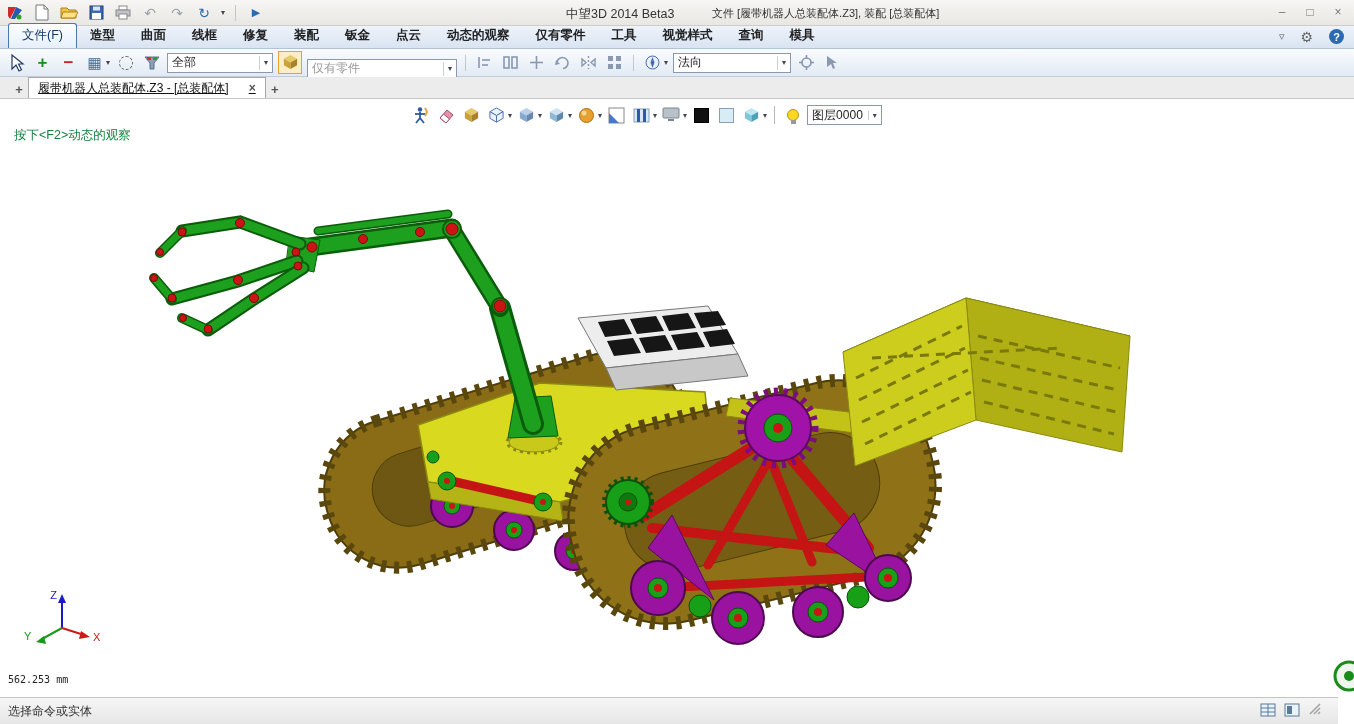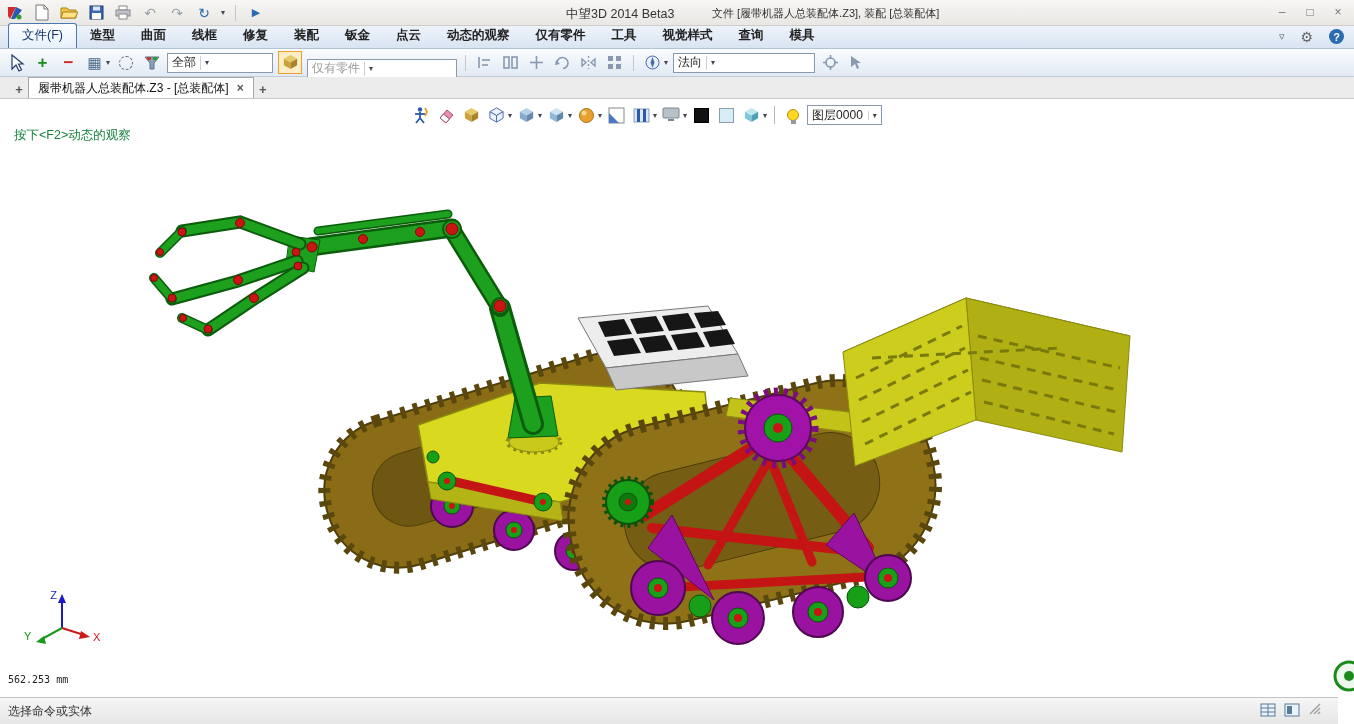--- a/index.html
+++ b/index.html
@@ -35,34 +35,34 @@
   
   .toolbar { position:absolute; left:0; top:49px; right:0; height:28px;
     background:linear-gradient(#fafcfe,#e2eaf4); border-bottom:1px solid #c2ccd8;
     display:flex; align-items:center; gap:5px; padding-left:6px; }
   .tico { width:21px; height:21px; display:flex; align-items:center; justify-content:center; }
   .plus-g { color:#1a8a1a; font-size:17px; font-weight:bold; }
   .minus-r { color:#cc2222; font-size:17px; font-weight:bold; }
   .grid-g { color:#4a6a8a; font-size:15px; }
   .caret { font-size:8px; color:#445; }
   .dash-circle { width:14px; height:14px; border:1.5px dashed #666; border-radius:50%; }
-  .combo { display:flex; align-items:center; background:#fff;
+  .combo { display:flex; align-items:center; justify-content:space-between; background:#fff;
     border:1px solid #8a99ac; height:20px; padding:0 4px; font-size:12px; color:#222; }
   .combo .caret { border-left:1px solid #c8d0da; padding-left:4px; margin-left:4px; height:14px; display:flex; align-items:center; }
   .combo.dim { color:#999;margin-top:12px; }
   .hl-box { border:1px solid #e8a030; background:#fdeec8; width:24px; height:23px;
     display:flex; align-items:center; justify-content:center; }
 
   
   .doctabs { position:absolute; left:0; top:77px; right:0; height:22px; background:#ececec;
     border-bottom:1px solid #c8c8c8; display:flex; align-items:flex-end; padding-left:10px; }
   .dplus { width:18px; height:18px; display:flex; align-items:center; justify-content:center;
     color:#555; font-size:13px; font-weight:bold; }
-  .dtab { display:flex; align-items:center; gap:8px; background:#fff; border:1px solid #a8a8a8; border-bottom:none;
-    height:21px; padding:0 9px; font-size:12px; color:#111; }
+  .dtab { display:flex; align-items:center; gap:20px; background:#fff; border:1px solid #a8a8a8; border-bottom:none;
+    height:21px; padding:0 9px; font-size:12px; color:#111;text-decoration:underline; }
   .dtab .x { color:#555; font-size:12px; font-weight:bold; }
 
   
   .canvas { position:absolute; left:0; top:99px; width:1354px; height:598px; background:#fff; }
   .hint { position:absolute; left:14px; top:26px; font-size:12.5px; color:#15803d; line-height:20px; }
   .model-svg { position:absolute; left:0; top:0; width:1354px; height:598px; }
   .measure { position:absolute; left:8px; top:575px; font-family:"DejaVu Sans Mono",monospace; font-size:10px; color:#222; }
 
   
   .floatbar { position:absolute; left:410px; top:5px; display:flex; align-items:center; gap:3px; }
@@ -241,21 +241,21 @@
     <span class="vsep"></span>
     <span class="fgroup">
       <span class="tico">
         <svg width="17" height="17" viewBox="0 0 17 17">
             <circle cx="8.5" cy="8.5" r="6.5" fill="#e8f0fa" stroke="#4a6ab0"></circle>
             <polygon points="8.5,3 10.5,8.5 8.5,14 6.5,8.5" fill="#4a6ab0"></polygon>
           </svg>
       </span>
       <span class="caret">▾</span>
     </span>
-    <div class="combo" style="width:142px">
+    <div class="combo" style="width:118px">
       <span>法向</span>
       <span class="caret">▾</span>
     </div>
     <span class="tico">
       <svg width="17" height="17" viewBox="0 0 17 17" stroke="#8a98b0" fill="none" stroke-width="1.6">
           <circle cx="8.5" cy="8.5" r="4.5"></circle>
           <line x1="8.5" y1="1" x2="8.5" y2="5"></line>
           <line x1="8.5" y1="12" x2="8.5" y2="16"></line>
           <line x1="1" y1="8.5" x2="5" y2="8.5"></line>
           <line x1="12" y1="8.5" x2="16" y2="8.5"></line>

